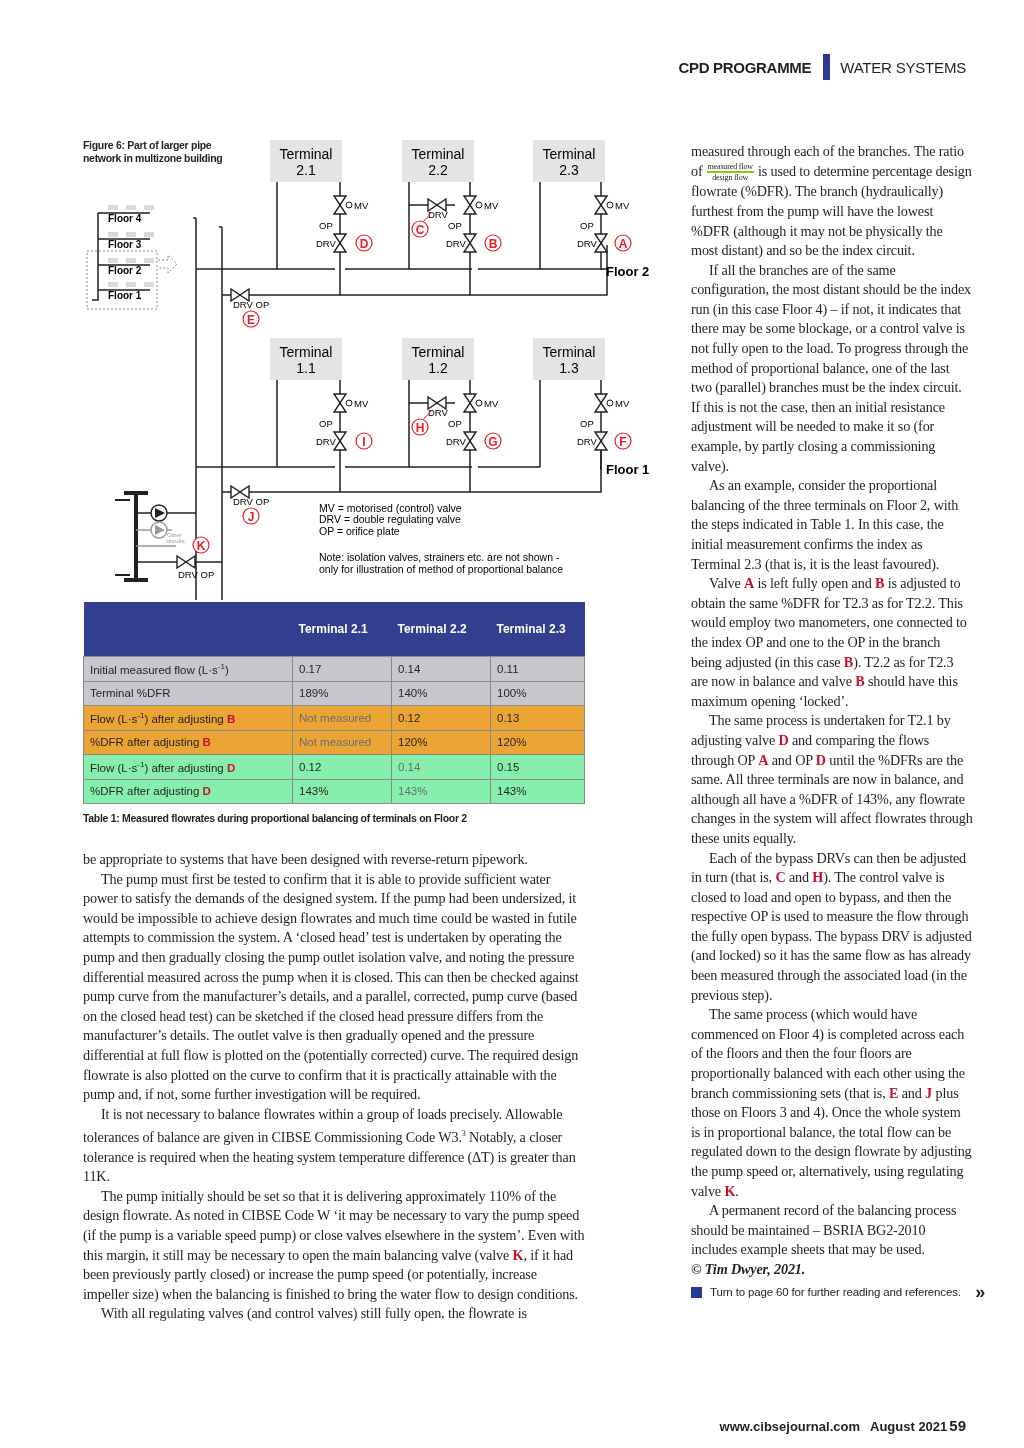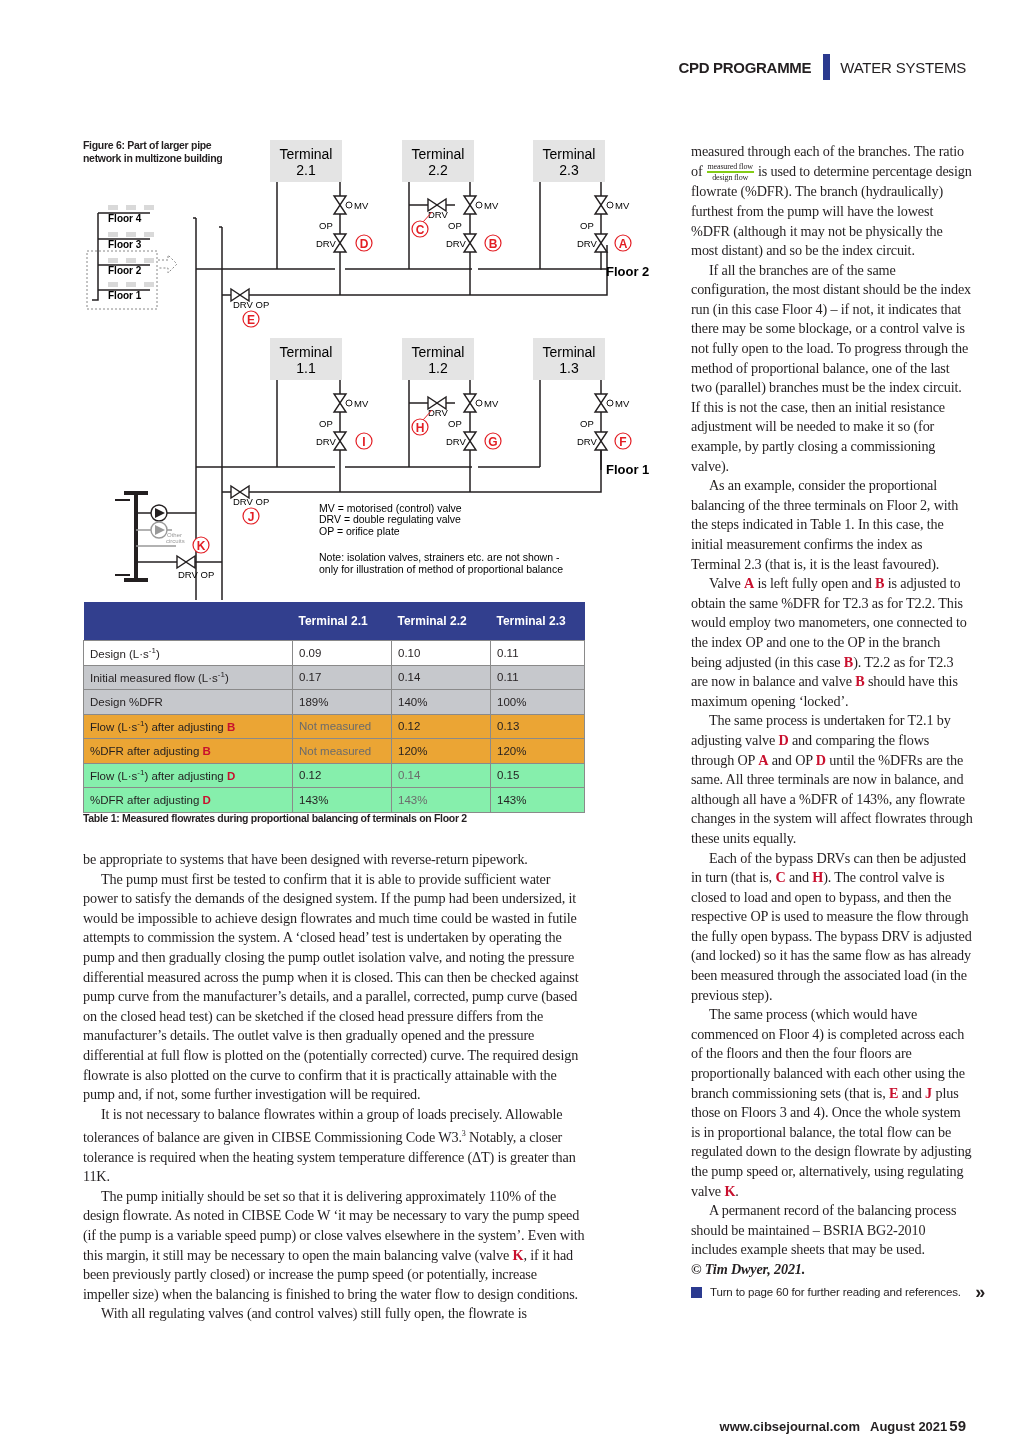--- a/index.html
+++ b/index.html
@@ -8,21 +8,21 @@
   
   .hdr{top:54px;right:58px;display:flex;align-items:center;font-family:"Liberation Sans",sans-serif;font-size:15px;}
   .hdr .sec{font-weight:bold;letter-spacing:-0.3px;}
   .hdr .bar{display:inline-block;width:7px;height:26px;background:#2b3a8f;margin:0 10px 0 12px;}
   .hdr .topic{letter-spacing:-0.2px;}
   
   .figcap{left:83px;top:139px;width:160px;font-family:"Liberation Sans",sans-serif;font-size:10.5px;font-weight:bold;line-height:13px;letter-spacing:-0.3px;}
   svg text{font-family:"Liberation Sans",sans-serif;}
   
   .tbl{left:83px;top:602px;width:502px;border-collapse:collapse;font-family:"Liberation Sans",sans-serif;font-size:11.5px;}
-  .tbl th{background:#323f8e;color:#fff;font-weight:bold;text-align:left;height:30px;padding:4px 6px;font-size:12px;}
+  .tbl th{background:#323f8e;color:#fff;font-weight:bold;text-align:left;height:30px;padding:12px 6px;font-size:12px;}
   .tbl td{height:23.5px;padding:0 6px;border:1px solid #8a8a8a;}
   .tbl tr.white td{background:#fff;}
   .tbl tr.grey td{background:#c6c8cc;}
   .tbl tr.orange td{background:#eba534;}
   .tbl tr.green td{background:#86efac;}
   .tbl td.muted{color:#6b6b6b;}
   .tbl td.c0{width:196px;}
   .tbl td.c1,.tbl td.c2{width:86px;}
   .redb{color:#c8102e;font-weight:bold;}
   .tcap{left:83px;top:812px;font-family:"Liberation Sans",sans-serif;font-size:10.5px;font-weight:bold;letter-spacing:-0.3px;}
@@ -235,34 +235,28 @@
 <table class="abs tbl">
   <thead>
     <tr>
       <th></th>
       <th>Terminal 2.1</th>
       <th>Terminal 2.2</th>
       <th>Terminal 2.3</th>
     </tr>
   </thead>
   <tbody id="tbody">
-      <tr class="white">
-        <td class="c0"><span>Design (L·s</span><span class="sup">-1</span><span>)</span></td>
-        <td class="c1">0.09</td>
-        <td class="c2">0.10</td>
-        <td class="c3">0.11</td>
-      </tr>
       <tr class="grey">
         <td class="c0"><span>Initial measured flow (L·s</span><span class="sup">-1</span><span>)</span></td>
         <td class="c1">0.17</td>
         <td class="c2">0.14</td>
         <td class="c3">0.11</td>
       </tr>
       <tr class="grey">
-        <td class="c0"><span>Design %DFR</span><span></span></td>
+        <td class="c0"><span>Terminal %DFR</span><span></span></td>
         <td class="c1">189%</td>
         <td class="c2">140%</td>
         <td class="c3">100%</td>
       </tr>
       <tr class="orange">
         <td class="c0"><span>Flow (L·s</span><span class="sup">-1</span><span>) after adjusting </span><span class="redb">B</span></td>
         <td class="c1 muted">Not measured</td>
         <td class="c2">0.12</td>
         <td class="c3">0.13</td>
       </tr>

